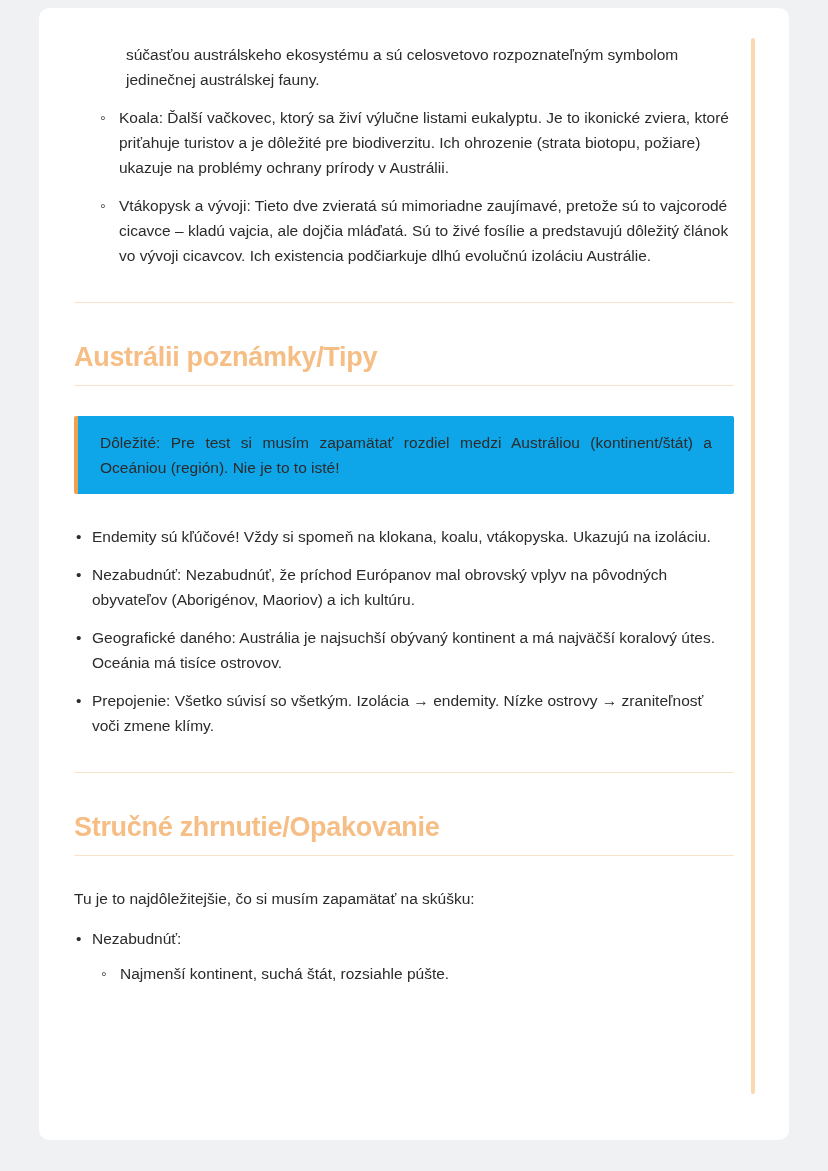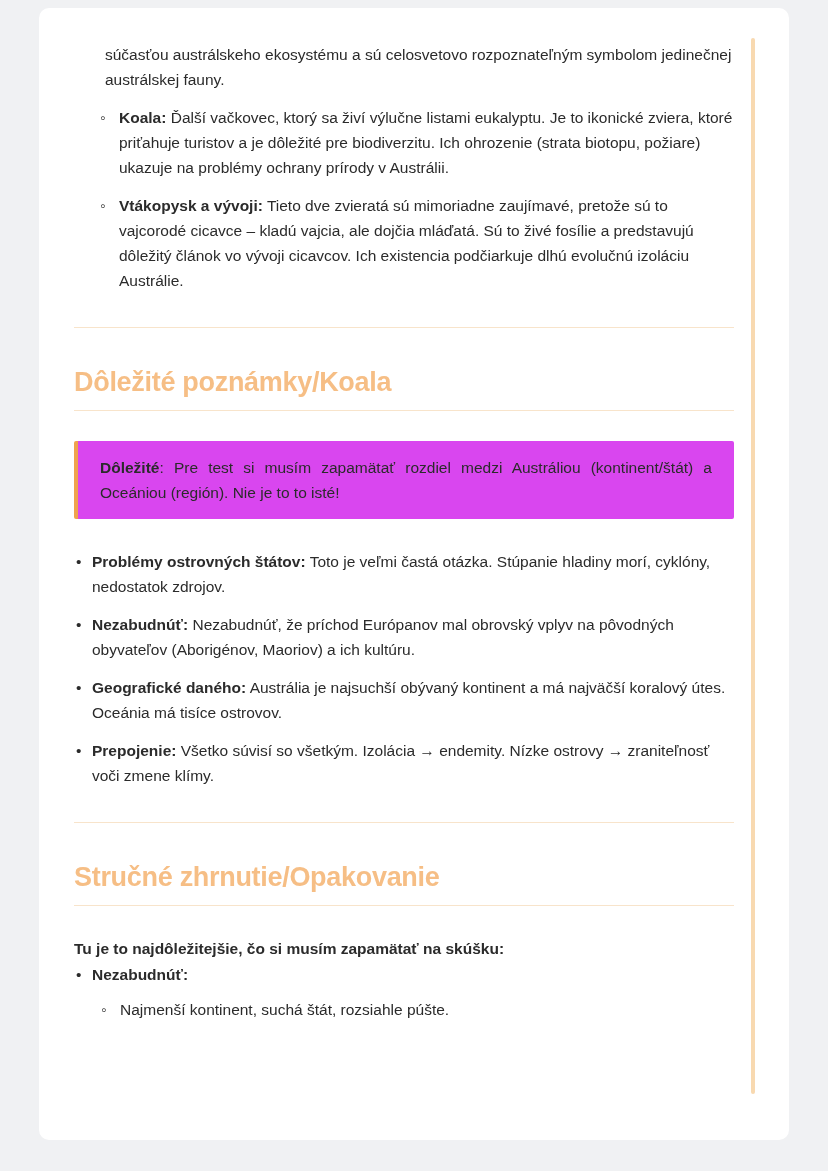--- a/index.html
+++ b/index.html
@@ -27,21 +27,21 @@
     border-radius:2px;
     background:#f8d9b0;
   }
   .content {
     width:660px;
     margin-left:35px;
     font-size:15.5px;
     line-height:25px;
   }
   .continuation {
-    margin-left:31px;
+    margin-left:52px;
     margin-bottom:13px;
   }
   .sub-list { margin-left:25px; }
   .sub-item {
     position:relative;
     padding-left:20px;
     margin-bottom:13px;
   }
   .sub-item::before {
     content:"◦";
@@ -57,68 +57,68 @@
   }
   .tip-item::before {
     content:"•";
     position:absolute;
     left:2px;
     top:0;
     color:#2b2b2b;
   }
   .tip-item .sub-list { margin-left:8px; margin-top:10px; }
   .tip-item .sub-item { margin-bottom:0; }
-  strong { font-weight:700; }
+  strong { font-weight:400; }
   hr.separator {
     border:none;
     border-top:1px solid #f8e4cb;
     margin:34px 0 0 0;
   }
   h2.section-heading {
     font-size:27px;
     font-weight:700;
     letter-spacing:-0.3px;
     color:#f6be85;
     margin:42px 0 30px 0;
     padding-bottom:15px;
     border-bottom:1px solid #f8e4cb;
   }
   .callout {
-    background:#d946ef;
+    background:#0ea5e9;
     border-left:4px solid #efa24e;
     border-radius:2px;
     padding:14px 22px;
     text-align:justify;
     margin-bottom:30px;
   }
-  .intro-line { margin-bottom:1px;font-weight:bold; }
+  .intro-line { margin-bottom:15px; }
 </style>
 </head>
 <body>
 
 <div class="page">
   <div class="side-line"></div>
 
   <div class="content">
 
     <p class="continuation">súčasťou austrálskeho ekosystému a sú celosvetovo rozpoznateľným symbolom jedinečnej austrálskej fauny.</p>
 
     <div class="sub-list">
       <div class="sub-item"><strong>Koala:</strong><span> Ďalší vačkovec, ktorý sa živí výlučne listami eukalyptu. Je to ikonické zviera, ktoré priťahuje turistov a je dôležité pre biodiverzitu. Ich ohrozenie (strata biotopu, požiare) ukazuje na problémy ochrany prírody v Austrálii.</span></div>
       <div class="sub-item"><strong>Vtákopysk a vývoji:</strong><span> Tieto dve zvieratá sú mimoriadne zaujímavé, pretože sú to vajcorodé cicavce – kladú vajcia, ale dojčia mláďatá. Sú to živé fosílie a predstavujú dôležitý článok vo vývoji cicavcov. Ich existencia podčiarkuje dlhú evolučnú izoláciu Austrálie.</span></div>
     </div>
 
     <hr class="separator">
 
-    <h2 class="section-heading">Dôležité poznámky/Koala</h2>
+    <h2 class="section-heading">Austrálii poznámky/Tipy</h2>
 
     <div class="callout"><strong>Dôležité</strong><span>: Pre test si musím zapamätať rozdiel medzi Austráliou (kontinent/štát) a Oceániou (región). Nie je to to isté!</span></div>
 
     <div class="tip-list">
-      <div class="tip-item"><strong>Problémy ostrovných štátov:</strong><span> Toto je veľmi častá otázka. Stúpanie hladiny morí, cyklóny, nedostatok zdrojov.</span></div>
+      <div class="tip-item"><strong>Endemity sú kľúčové!</strong><span> Vždy si spomeň na klokana, koalu, vtákopyska. Ukazujú na izoláciu.</span></div>
       <div class="tip-item"><strong>Nezabudnúť:</strong><span> Nezabudnúť, že príchod Európanov mal obrovský vplyv na pôvodných obyvateľov (Aborigénov, Maoriov) a ich kultúru.</span></div>
       <div class="tip-item"><strong>Geografické daného:</strong><span> Austrália je najsuchší obývaný kontinent a má najväčší koralový útes. Oceánia má tisíce ostrovov.</span></div>
       <div class="tip-item"><strong>Prepojenie:</strong><span> Všetko súvisí so všetkým. Izolácia → endemity. Nízke ostrovy → zraniteľnosť voči zmene klímy.</span></div>
     </div>
 
     <hr class="separator">
 
     <h2 class="section-heading">Stručné zhrnutie/Opakovanie</h2>
 
     <p class="intro-line">Tu je to najdôležitejšie, čo si musím zapamätať na skúšku:</p>

